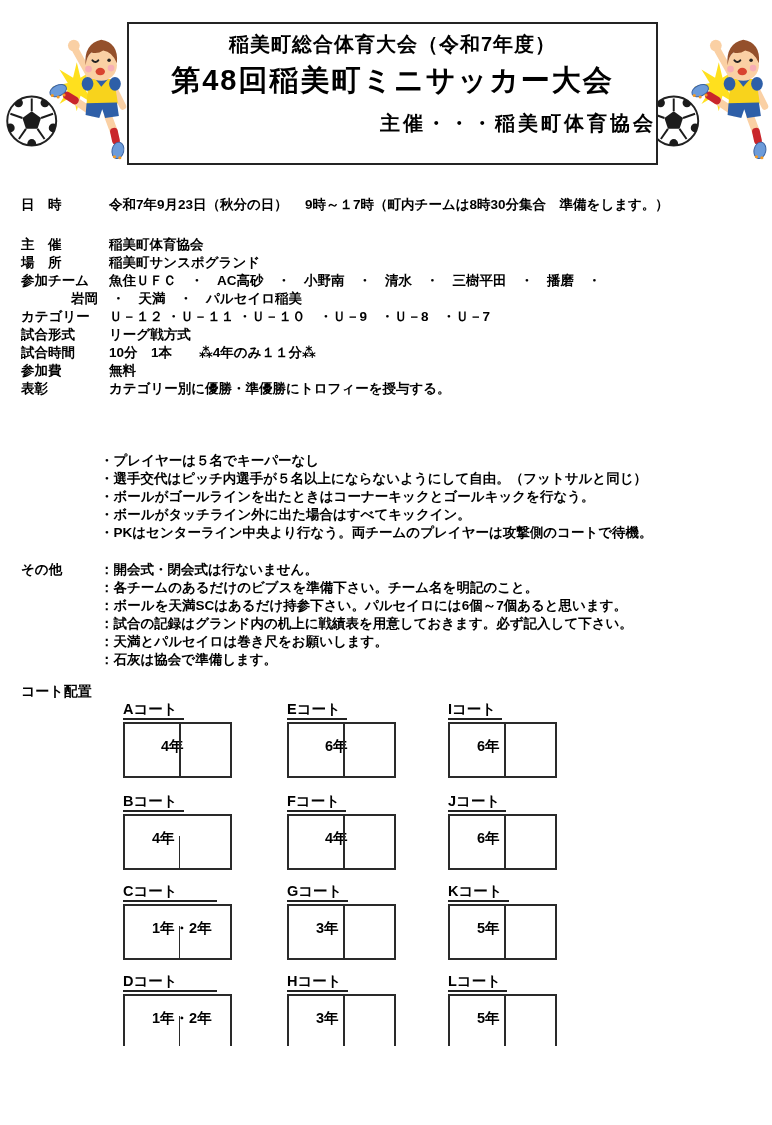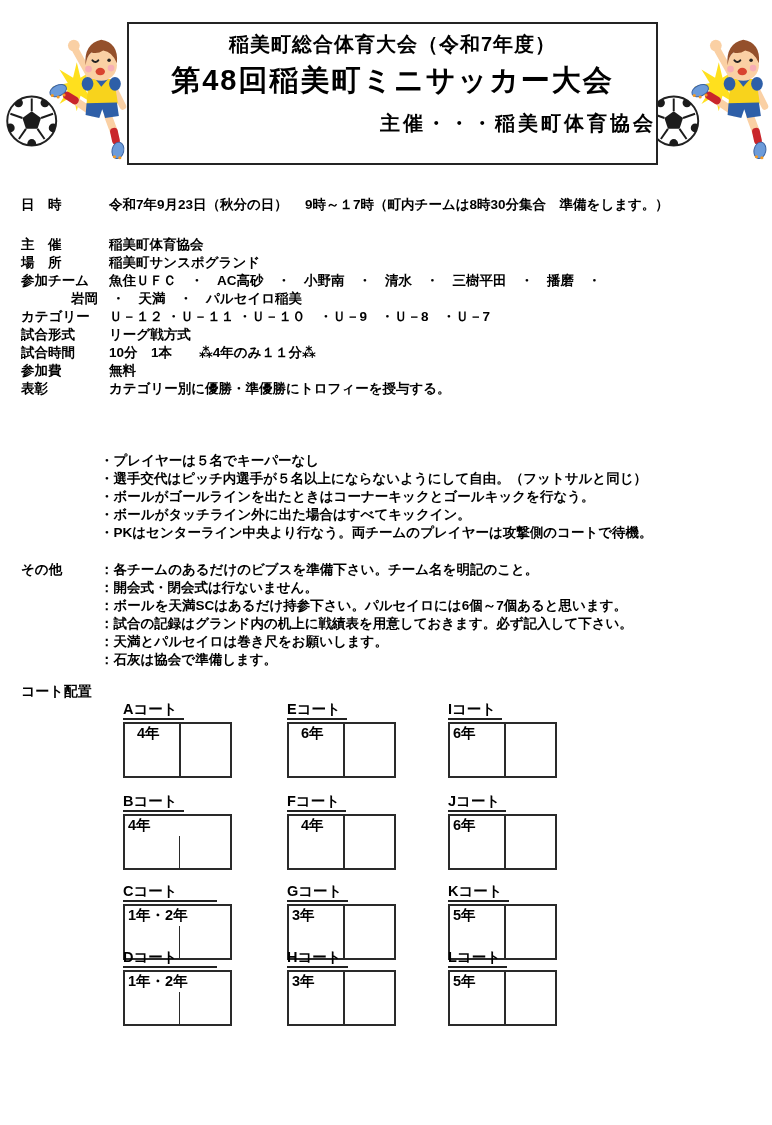--- a/index.html
+++ b/index.html
@@ -29,28 +29,28 @@
   .gap-court {margin-top:20px;}
   
   .rules {position:absolute; left:100px; top:452px; font-size:13.5px; line-height:18px; white-space:nowrap;}
   .other {position:absolute; left:21px; top:561px; font-size:13.5px; line-height:18px; display:flex;}
   .other .lab {flex:0 0 79px;}
   .other .lines {white-space:nowrap;}
   
   .courts-label {position:absolute; left:21px; top:683px; font-size:14px;}
   .court {position:absolute; width:109px;}
   .c1 {left:123px;} .c2 {left:287px;} .c3 {left:448px;}
-  .r1 {top:700px;} .r2 {top:792px;} .r3 {top:882px;} .r4 {top:948px;}
+  .r1 {top:700px;} .r2 {top:792px;} .r3 {top:882px;} .r4 {top:972px;}
   .court-name {
     display:inline-block; font-size:14.5px; line-height:16px;
     border-bottom:2px solid #222; padding:0 6px 1px 0; min-width:48px;
   }
   .court.wide-u .court-name {min-width:88px;}
   .court-box {margin-top:2px; height:52px; border:2px solid #2a2a2a; position:relative; background:#fff;}
-  .grade {font-size:14.5px; line-height:17px; padding:1px 0 0 12px; white-space:nowrap;}
+  .grade {font-size:14.5px; line-height:17px; padding:14px 0 0 12px; white-space:nowrap;margin-left:24px;}
   .court.flush .grade {padding-left:3px;}
   .divider {position:absolute; left:54px; top:0; bottom:0; width:2px; background:#2a2a2a;}
   .court.partial .divider {top:38%; width:1px;}
   
   .dashed {position:absolute; left:0; right:0; top:1061px; border-top:2px dashed #8f8f8f;}
   .tent {position:absolute; left:95px; top:1092px; border:2px solid #161616; padding:1px 9px 2px 9px; font-size:15px; background:#a3a3a3;}
 </style>
 </head>
 <body>
 
@@ -172,22 +172,22 @@
     <div>・プレイヤーは５名でキーパーなし</div>
     <div>・選手交代はピッチ内選手が５名以上にならないようにして自由。（フットサルと同じ）</div>
     <div>・ボールがゴールラインを出たときはコーナーキックとゴールキックを行なう。</div>
     <div>・ボールがタッチライン外に出た場合はすべてキックイン。</div>
     <div>・PKはセンターライン中央より行なう。両チームのプレイヤーは攻撃側のコートで待機。</div>
   </div>
 
   <div class="other">
     <div class="lab">その他</div>
     <div class="lines">
+      <div>：開会式・閉会式は行ないません。</div>
       <div>：各チームのあるだけのビブスを準備下さい。チーム名を明記のこと。</div>
-      <div>：開会式・閉会式は行ないません。</div>
       <div>：ボールを天満SCはあるだけ持参下さい。パルセイロには6個～7個あると思います。</div>
       <div>：試合の記録はグランド内の机上に戦績表を用意しておきます。必ず記入して下さい。</div>
       <div>：天満とパルセイロは巻き尺をお願いします。</div>
       <div>：石灰は協会で準備します。</div>
     </div>
   </div>
 
   <div class="courts-label">コート配置</div>
 
   <div class="court c1 r1">

